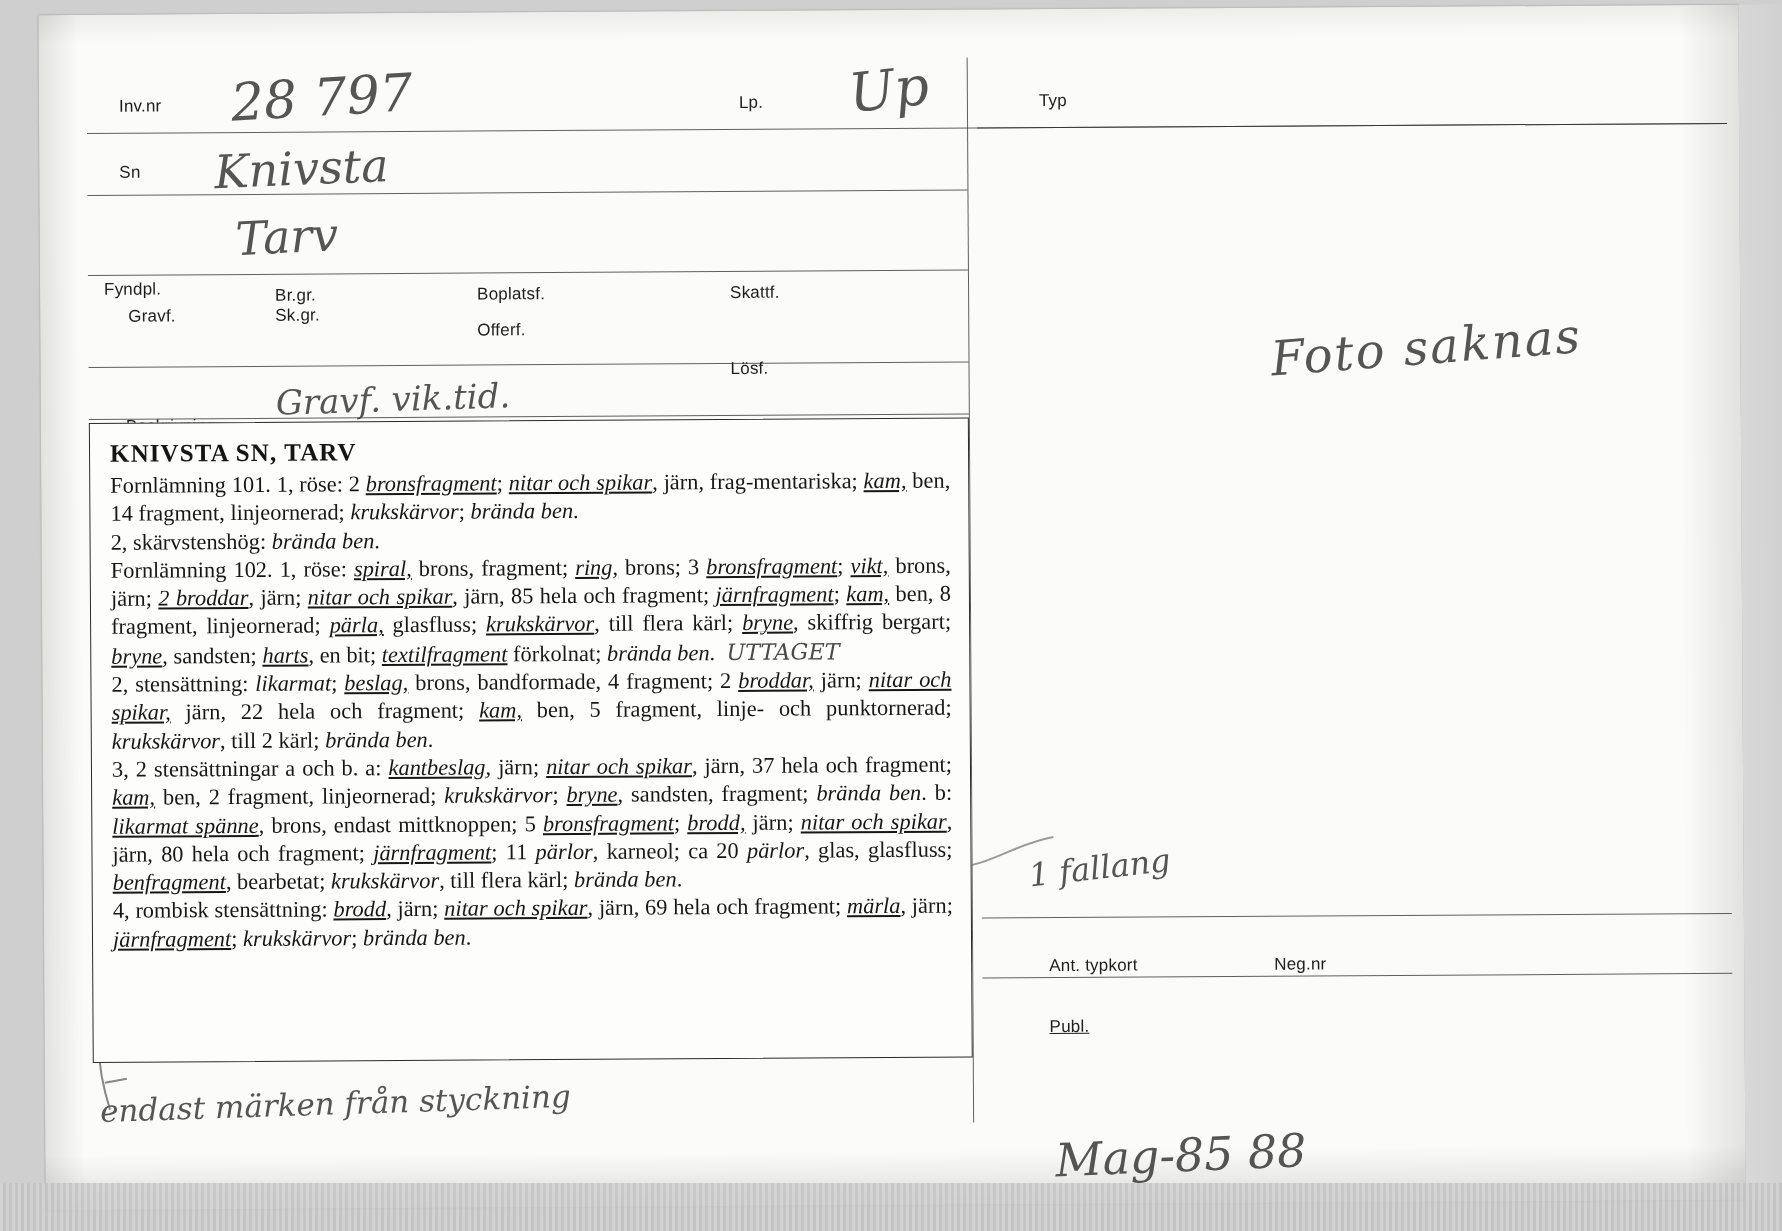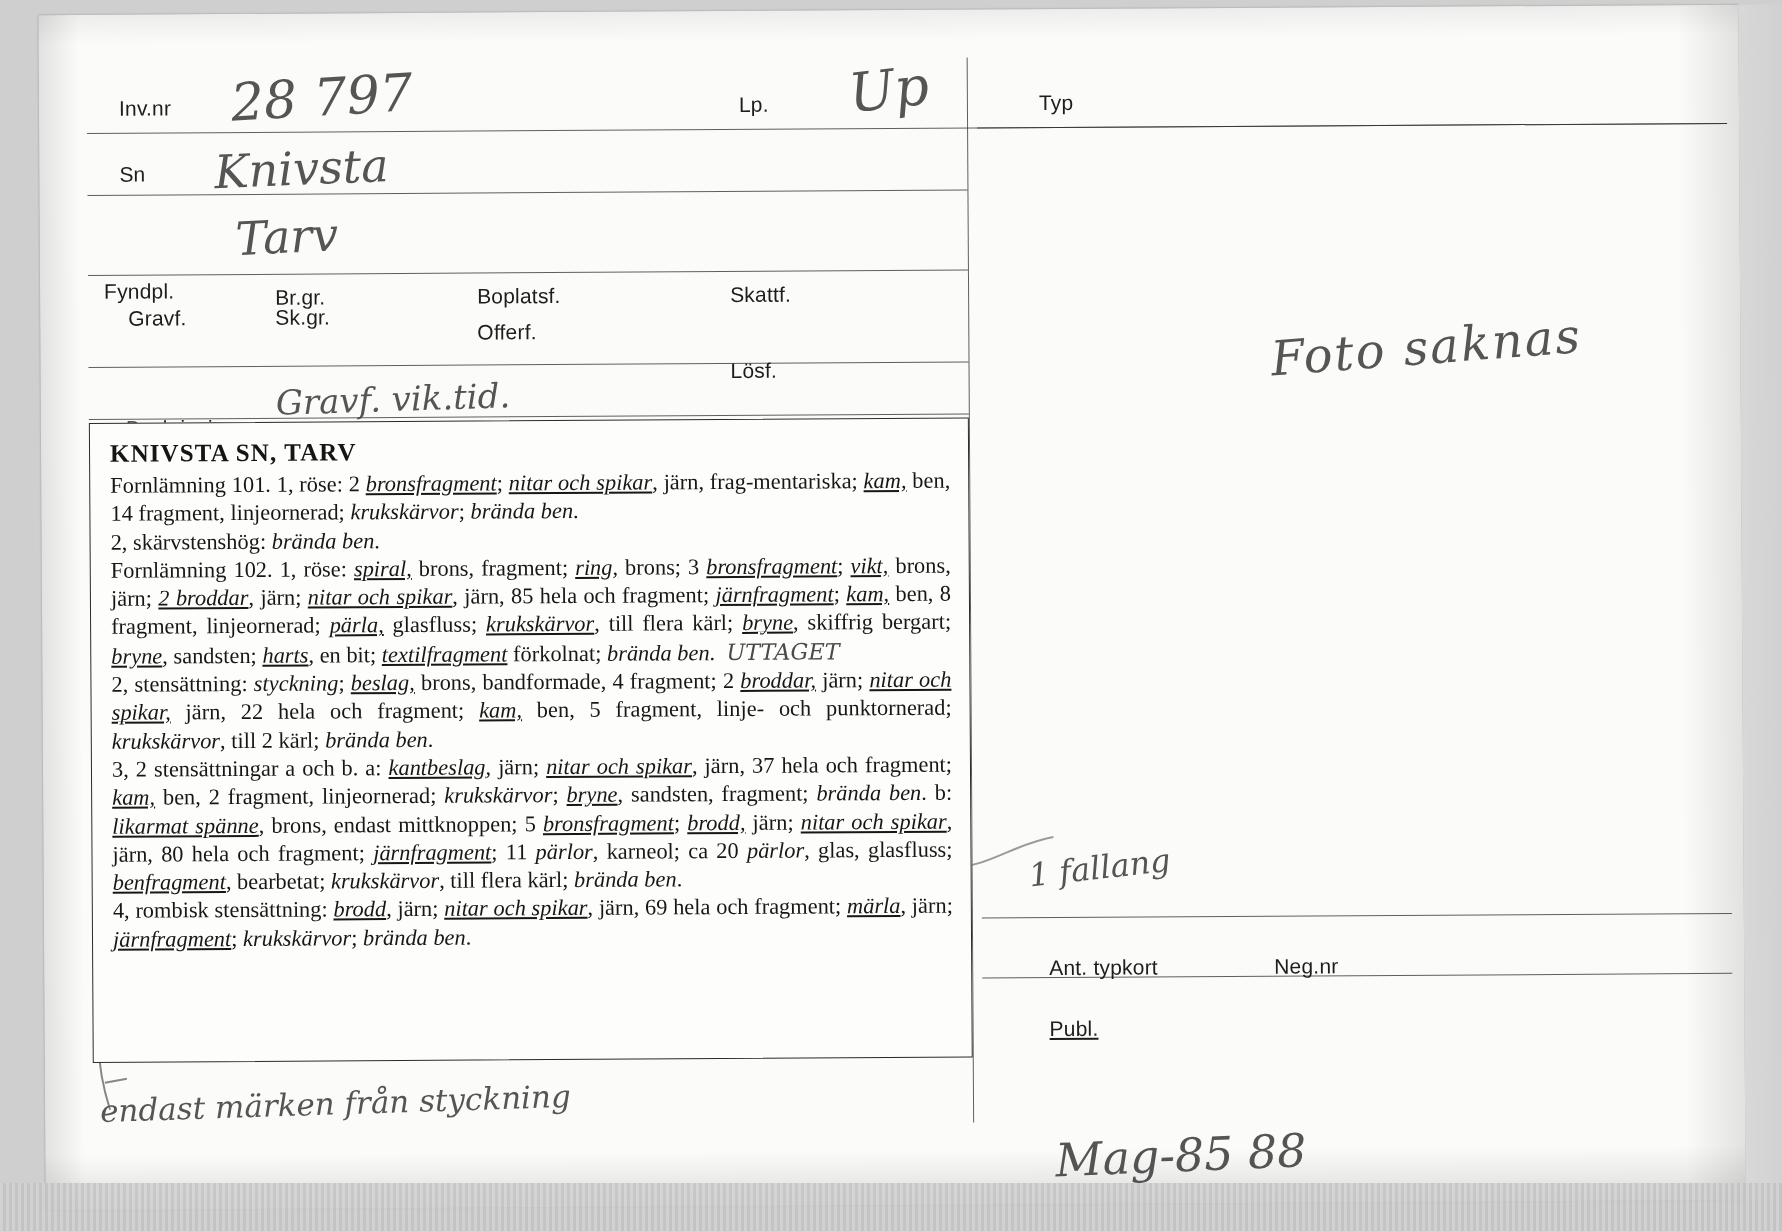--- a/index.html
+++ b/index.html
@@ -41,21 +41,21 @@
     opacity:.85;
     pointer-events:none;
   }
 
   
   .hline{position:absolute;height:1px;background:#2b2b2b;opacity:.75;}
   .vline{position:absolute;width:1px;background:#2b2b2b;opacity:.75;}
 
   .lbl{
     position:absolute;
-    font-size:21px;
+    font-size:17px;
     color:#1d1d1d;
     letter-spacing:.2px;
     white-space:nowrap;
   }
   
   .hand{
     position:absolute;
     font-family:"DejaVu Serif", serif;
     font-style:italic;
     color:#3a3a3a;
@@ -161,21 +161,21 @@
       <p class="para">
         Fornlämning 101. 1, röse: 2 <i><u>bronsfragment</u></i>; <i><u>nitar och spikar</u></i>, järn, frag-mentariska; <i><u>kam,</u></i> ben, 14 fragment, linjeornerad; <i>krukskärvor</i>; <i>brända ben</i>.
       </p>
       <p class="para">
         2, skärvstenshög: <i>brända ben</i>.
       </p>
       <p class="para">
         Fornlämning 102. 1, röse: <i><u>spiral,</u></i> brons, fragment; <i><u>ring,</u></i> brons; 3 <i><u>bronsfragment</u></i>; <i><u>vikt,</u></i> brons, järn; <i><u>2 broddar</u></i>, järn; <i><u>nitar och spikar</u></i>, järn, 85 hela och fragment; <i><u>järnfragment</u></i>; <i><u>kam,</u></i> ben, 8 fragment, linjeornerad; <i><u>pärla,</u></i> glasfluss; <i><u>krukskärvor</u></i>, till flera kärl; <i><u>bryne</u></i>, skiffrig bergart; <i><u>bryne</u></i>, sandsten; <i><u>harts</u></i>, en bit; <i><u>textilfragment</u></i> förkolnat; <i>brända ben</i>. &nbsp;<span style="font-family:'DejaVu Serif',serif;font-style:italic;color:#4a4a4a;">UTTAGET</span>
       </p>
       <p class="para">
-        2, stensättning: <i>styckning</i>; <i><u>beslag,</u></i> brons, bandformade, 4 fragment; 2 <i><u>broddar,</u></i> järn; <i><u>nitar och spikar,</u></i> järn, 22 hela och fragment; <i><u>kam,</u></i> ben, 5 fragment, linje- och punktornerad; <i>krukskärvor</i>, till 2 kärl; <i>brända ben</i>.
+        2, stensättning: <i>likarmat</i>; <i><u>beslag,</u></i> brons, bandformade, 4 fragment; 2 <i><u>broddar,</u></i> järn; <i><u>nitar och spikar,</u></i> järn, 22 hela och fragment; <i><u>kam,</u></i> ben, 5 fragment, linje- och punktornerad; <i>krukskärvor</i>, till 2 kärl; <i>brända ben</i>.
       </p>
       <p class="para">
         3, 2 stensättningar a och b. a: <i><u>kantbeslag</u></i>, järn; <i><u>nitar och spikar</u></i>, järn, 37 hela och fragment; <i><u>kam,</u></i> ben, 2 fragment, linjeornerad; <i>krukskärvor</i>; <i><u>bryne</u></i>, sandsten, fragment; <i>brända ben</i>. b: <i><u>likarmat spänne</u></i>, brons, endast mittknoppen; 5 <i><u>bronsfragment</u></i>; <i><u>brodd,</u></i> järn; <i><u>nitar och spikar</u></i>, järn, 80 hela och fragment; <i><u>järnfragment</u></i>; 11 <i>pärlor</i>, karneol; ca 20 <i>pärlor</i>, glas, glasfluss; <i><u>benfragment</u></i>, bearbetat; <i>krukskärvor</i>, till flera kärl; <i>brända ben</i>.
       </p>
       <p class="para">
         4, rombisk stensättning: <i><u>brodd</u></i>, järn; <i><u>nitar och spikar</u></i>, järn, 69 hela och fragment; <i><u>märla</u></i>, järn; <i><u>järnfragment</u></i>; <i>krukskärvor</i>; <i>brända ben</i>.
       </p>
     </div>
   </div>
 

